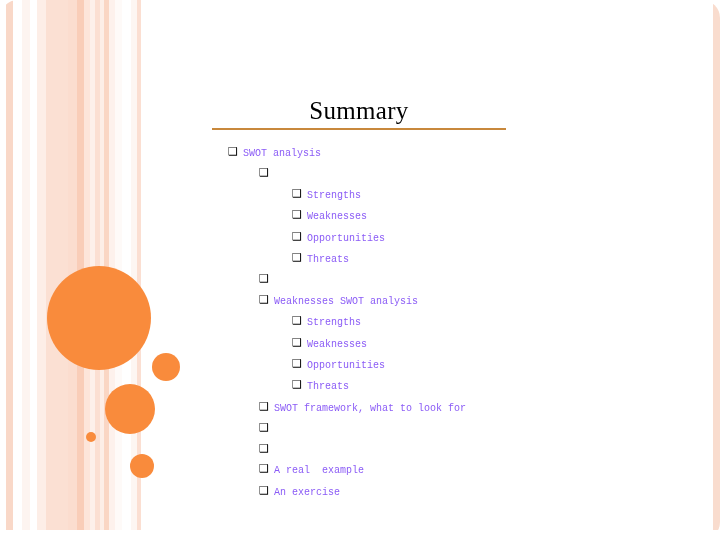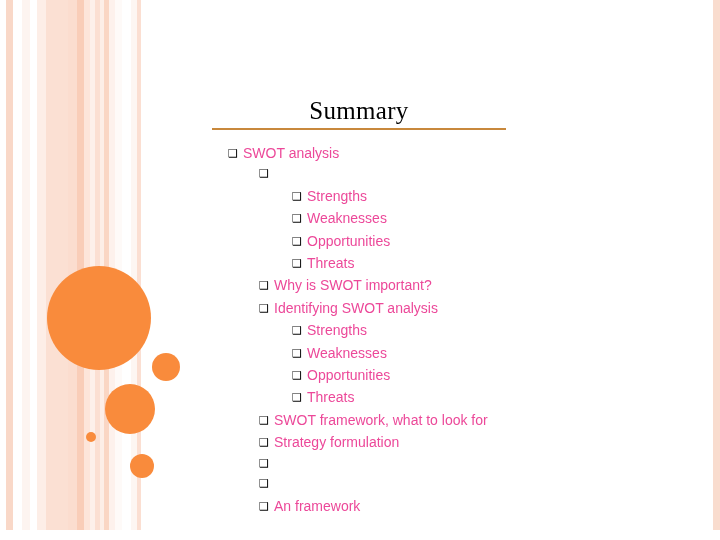--- a/index.html
+++ b/index.html
@@ -9,20 +9,21 @@
   }
   body {
     font-family: "Liberation Serif", "DejaVu Serif", serif;
   }
   #slide {
     position: relative;
     width: 720px;
     height: 540px;
     background: #ffffff;
     overflow: hidden;
+    border-radius: 18px;
   }
 
   
   #stripe-band {
     position: absolute;
     left: 0;
     top: 0;
     width: 150px;
     height: 530px;
     overflow: hidden;
@@ -97,23 +98,23 @@
     font-size: 11px;
     line-height: 20.4px;
     color: #000000;
     display: inline-block;
     width: 15px;
     flex: 0 0 15px;
     position: relative;
     top: -1px;
   }
   .bullet-text {
-    font-family: Liberation Sans, sans-serif;
-    font-size: 14px;
-    color: #ec4899;
+    font-family: Liberation Mono, monospace;
+    font-size: 10px;
+    color: #8b5cf6;
   }
 </style>
 </head>
 <body>
 
 <div id="slide">
 
   <div id="stripe-band">
       <div class="stripe" style="left: 6px; width: 7px; background: rgb(249, 216, 200);"></div>
       <div class="stripe" style="left: 13px; width: 9px; background: rgb(255, 255, 255);"></div>
@@ -151,26 +152,26 @@
     <div id="title-rule"></div>
   </div>
 
   <div id="content-list">
       <div class="bullet-row lvl1"><span class="bullet-glyph">❑</span><span class="bullet-text">SWOT analysis</span></div>
       <div class="bullet-row lvl2"><span class="bullet-glyph">❑</span></div>
       <div class="bullet-row lvl3"><span class="bullet-glyph">❑</span><span class="bullet-text">Strengths</span></div>
       <div class="bullet-row lvl3"><span class="bullet-glyph">❑</span><span class="bullet-text">Weaknesses</span></div>
       <div class="bullet-row lvl3"><span class="bullet-glyph">❑</span><span class="bullet-text">Opportunities</span></div>
       <div class="bullet-row lvl3"><span class="bullet-glyph">❑</span><span class="bullet-text">Threats</span></div>
-      <div class="bullet-row lvl2"><span class="bullet-glyph">❑</span><span class="bullet-text">Why is SWOT important?</span></div>
-      <div class="bullet-row lvl2"><span class="bullet-glyph">❑</span><span class="bullet-text">Identifying SWOT analysis</span></div>
+      <div class="bullet-row lvl2"><span class="bullet-glyph">❑</span></div>
+      <div class="bullet-row lvl2"><span class="bullet-glyph">❑</span><span class="bullet-text">Weaknesses SWOT analysis</span></div>
       <div class="bullet-row lvl3"><span class="bullet-glyph">❑</span><span class="bullet-text">Strengths</span></div>
       <div class="bullet-row lvl3"><span class="bullet-glyph">❑</span><span class="bullet-text">Weaknesses</span></div>
       <div class="bullet-row lvl3"><span class="bullet-glyph">❑</span><span class="bullet-text">Opportunities</span></div>
       <div class="bullet-row lvl3"><span class="bullet-glyph">❑</span><span class="bullet-text">Threats</span></div>
       <div class="bullet-row lvl2"><span class="bullet-glyph">❑</span><span class="bullet-text">SWOT framework, what to look for</span></div>
-      <div class="bullet-row lvl2"><span class="bullet-glyph">❑</span><span class="bullet-text">Strategy formulation</span></div>
       <div class="bullet-row lvl2"><span class="bullet-glyph">❑</span></div>
       <div class="bullet-row lvl2"><span class="bullet-glyph">❑</span></div>
-      <div class="bullet-row lvl2"><span class="bullet-glyph">❑</span><span class="bullet-text">An framework</span></div>
+      <div class="bullet-row lvl2"><span class="bullet-glyph">❑</span><span class="bullet-text">A real  example</span></div>
+      <div class="bullet-row lvl2"><span class="bullet-glyph">❑</span><span class="bullet-text">An exercise</span></div>
     </div>
 
 </div>
 
 </body></html>

